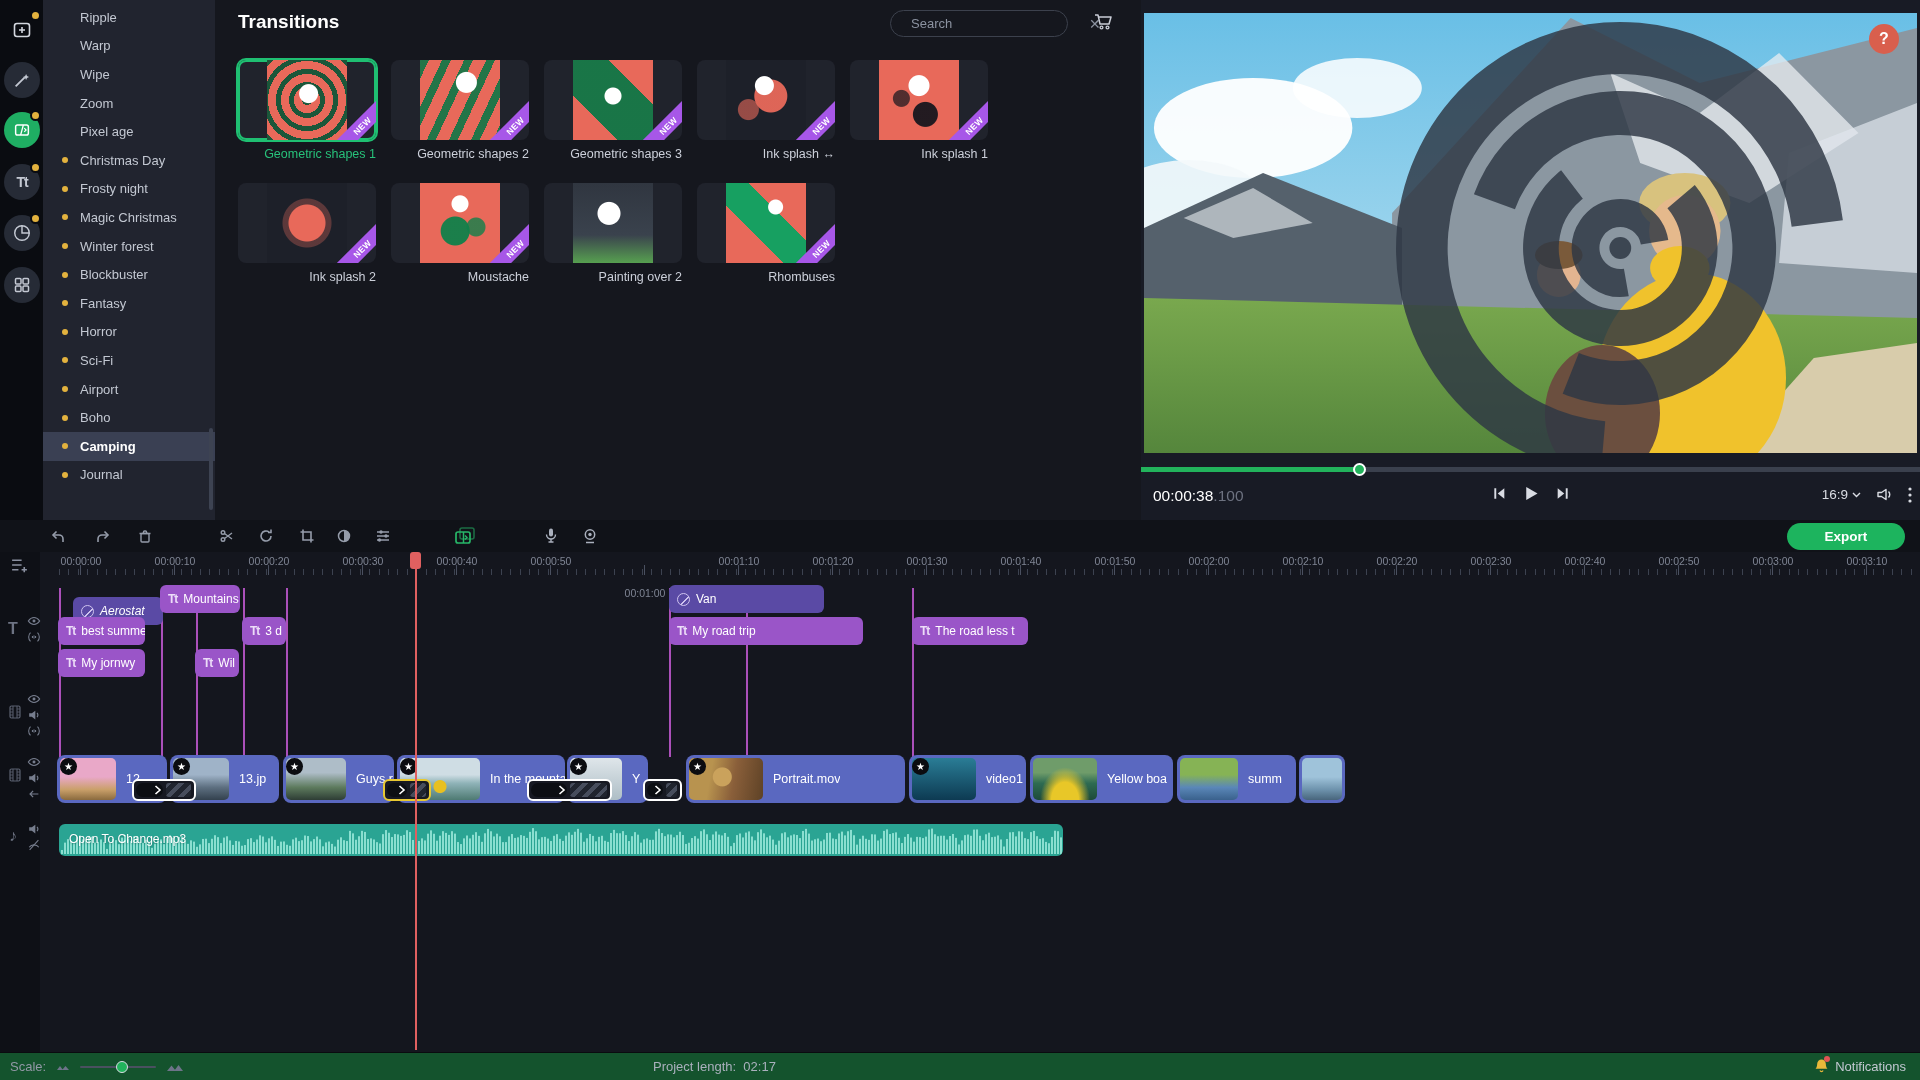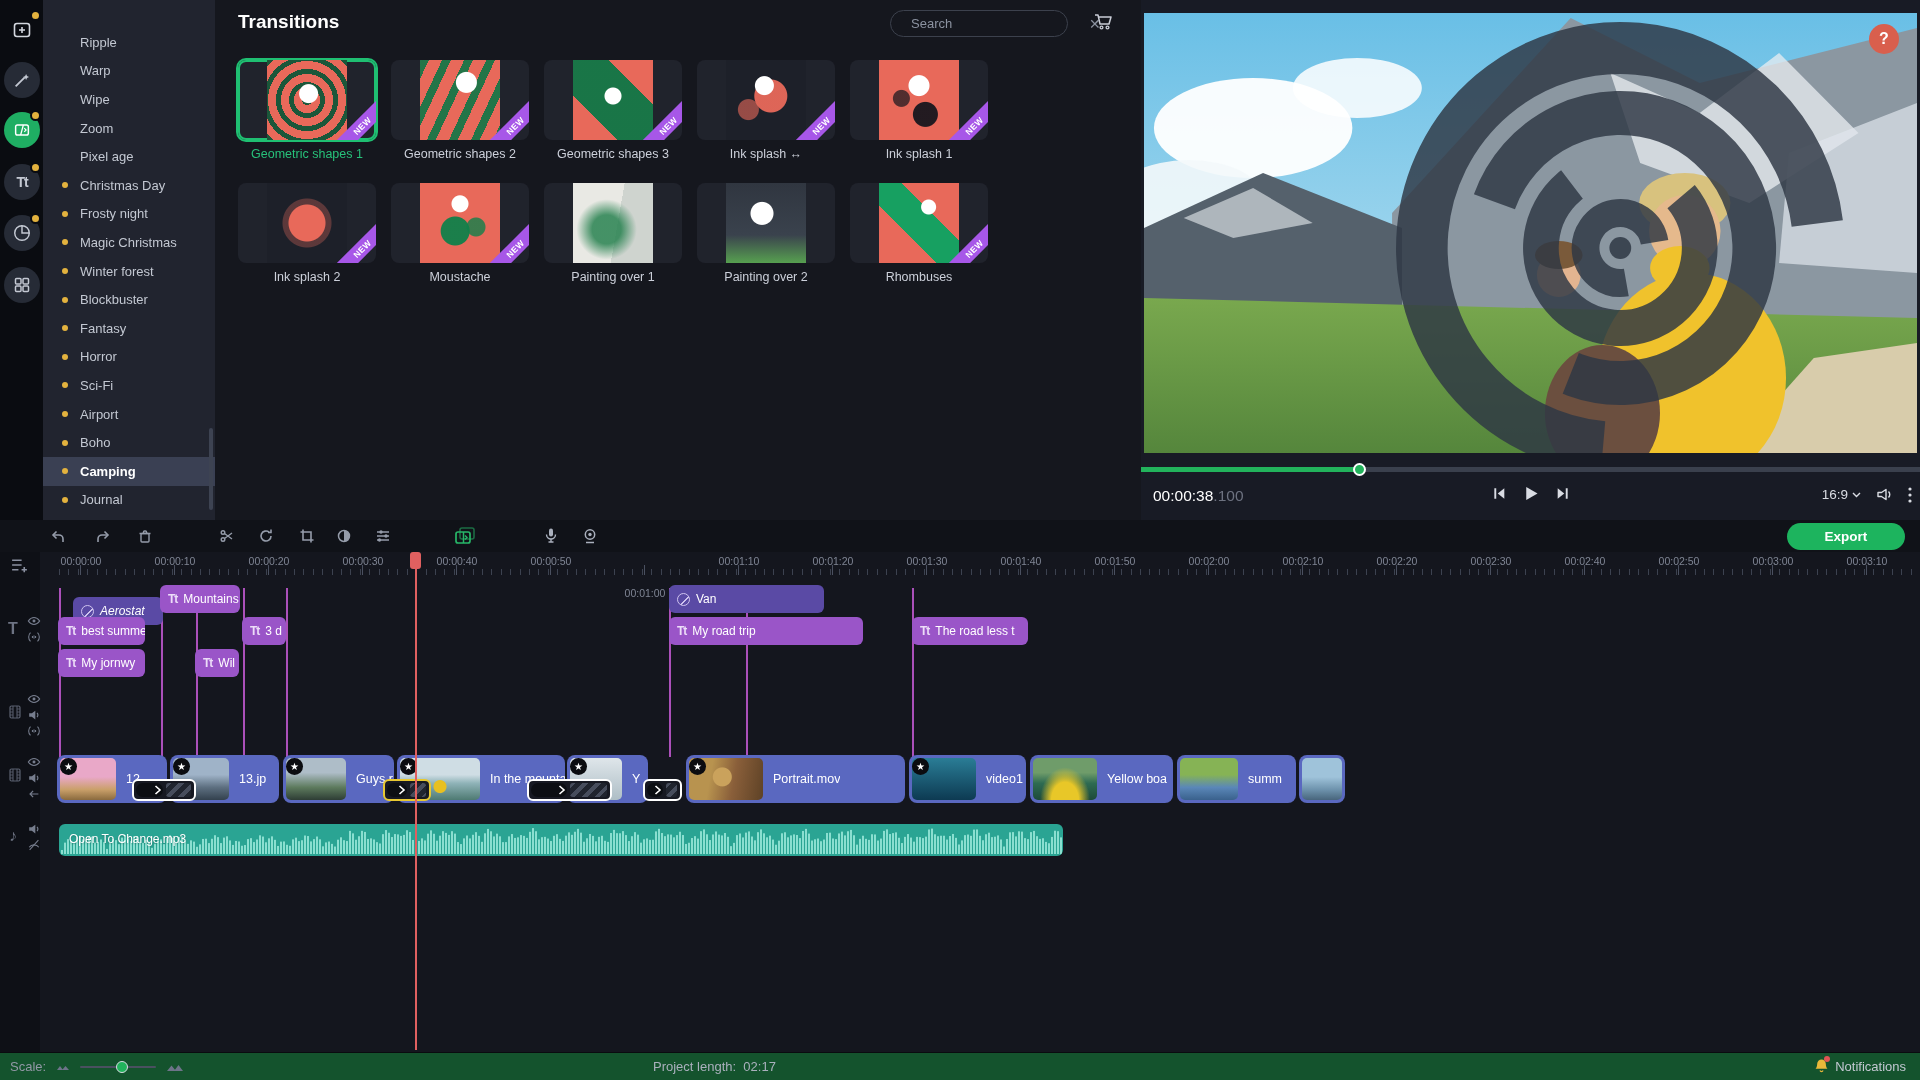--- a/index.html
+++ b/index.html
@@ -17,39 +17,39 @@
               background:#e3b23e;border:2px solid #0a0c11;}
   .tt-glyph{font-size:14px;font-weight:bold;color:#c3c8d2;letter-spacing:-1px;}
   
   .cats{position:absolute;left:43px;top:0;width:172px;height:520px;background:#21242f;}
   .cat-item{position:relative;height:28.6px;display:flex;align-items:center;padding-left:37px;
             color:#c3c8d2;cursor:default;}
   .cat-item .dot{position:absolute;left:19px;width:6px;height:6px;border-radius:50%;background:#e3b23e;display:none;}
   .cat-item.hasdot .dot{display:block;}
   .cat-item.selected{background:#3a4053;color:#fff;font-weight:bold;}
   .cats-scroll{position:absolute;right:2px;top:428px;width:4px;height:82px;border-radius:2px;background:#3d4352;}
-  .cats-pad{padding-top:28px;}
+  .cats-pad{padding-top:3px;}
   
   .panel{position:absolute;left:215px;top:0;width:926px;height:520px;background:#15171e;}
   .panel-title{position:absolute;left:23px;top:11px;font-size:19px;font-weight:600;color:#fff;}
   .search{position:absolute;left:675px;top:10px;width:178px;height:27px;border-radius:14px;
           border:1px solid #3c414d;display:flex;align-items:center;padding:0 10px;box-sizing:border-box;}
   .search input{flex:1;background:transparent;border:none;outline:none;color:#0ea5e9;font-size:13px;
           font-family:inherit;margin-left:8px;}
   .search input::placeholder{color:#8b92a0;}
   .search .clear{color:#8b92a0;font-size:14px;}
   .cart{position:absolute;left:878px;top:12px;}
   .grid{position:absolute;left:23px;top:60px;display:grid;grid-template-columns:repeat(5,138px);
         grid-column-gap:15px;grid-row-gap:22px;}
   .tile{width:138px;}
   .tile-img{position:relative;height:80px;border-radius:8px;background:#20232c;overflow:hidden;
             display:flex;align-items:center;justify-content:center;}
   .tile.selected .tile-img{box-shadow:0 0 0 2px #1fbf72 inset, 0 0 0 2px #1fbf72;}
   .tile-sq{width:80px;height:80px;}
-  .tile-label{margin-top:7px;text-align:center;font-size:12.5px;color:#ccd0da;white-space:nowrap;
+  .tile-label{margin-top:7px;text-align:right;font-size:12.5px;color:#ccd0da;white-space:nowrap;
               overflow:hidden;text-overflow:ellipsis;}
   .tile.selected .tile-label{color:#27c17a;}
   .ribbon{position:absolute;right:-19px;bottom:7px;width:66px;transform:rotate(-45deg);
           background:#a757e8;color:#fff;text-align:center;font-size:8.5px;font-weight:bold;
           padding:2.5px 0;letter-spacing:.5px;}
   
   .th-spiral{background:radial-gradient(circle at 52% 42%,#fff 0 9px,rgba(255,255,255,0) 10px),
     repeating-radial-gradient(circle at 50% 50%,rgba(10,85,55,.92) 0 5px,rgba(10,85,55,0) 5px 13px),#e8695a;}
   .th-stripes{background:radial-gradient(circle at 58% 28%,#fff 0 10px,transparent 11px),
     repeating-linear-gradient(115deg,rgba(14,118,70,.9) 0 8px,transparent 8px 20px),#e8695a;}
@@ -335,27 +335,20 @@
             <div class="ribbon">NEW</div>
           </div>
           <div class="tile-label">Ink splash 2</div>
         </div>
         <div class="tile">
           <div class="tile-img">
             <div class="tile-sq th-moustache"></div>
             <div class="ribbon">NEW</div>
           </div>
           <div class="tile-label">Moustache</div>
-        </div>
-        <div class="tile">
-          <div class="tile-img">
-            <div class="tile-sq th-paint1"></div>
-
-          </div>
-          <div class="tile-label">Painting over 1</div>
         </div>
         <div class="tile">
           <div class="tile-img">
             <div class="tile-sq th-paint2"></div>
 
           </div>
           <div class="tile-label">Painting over 2</div>
         </div>
         <div class="tile">
           <div class="tile-img">

